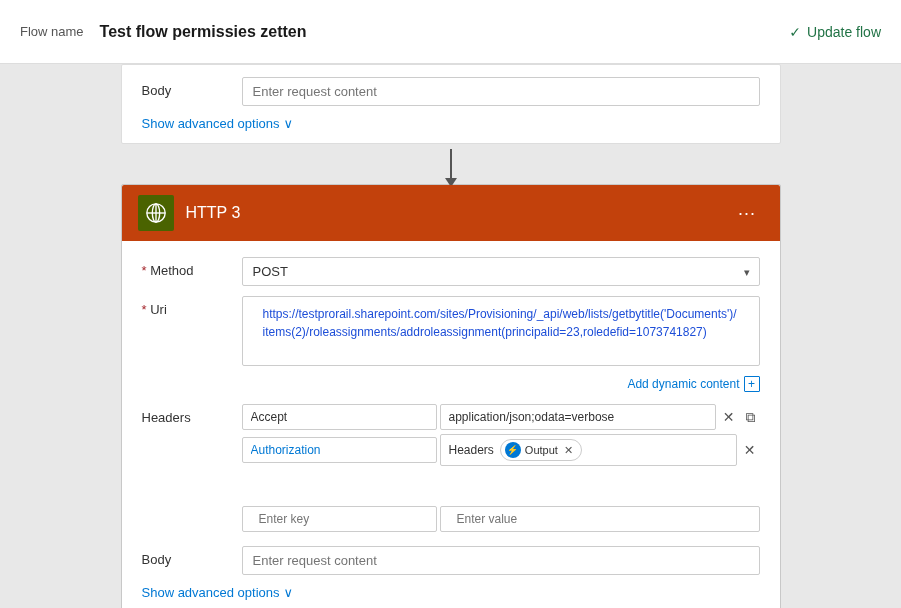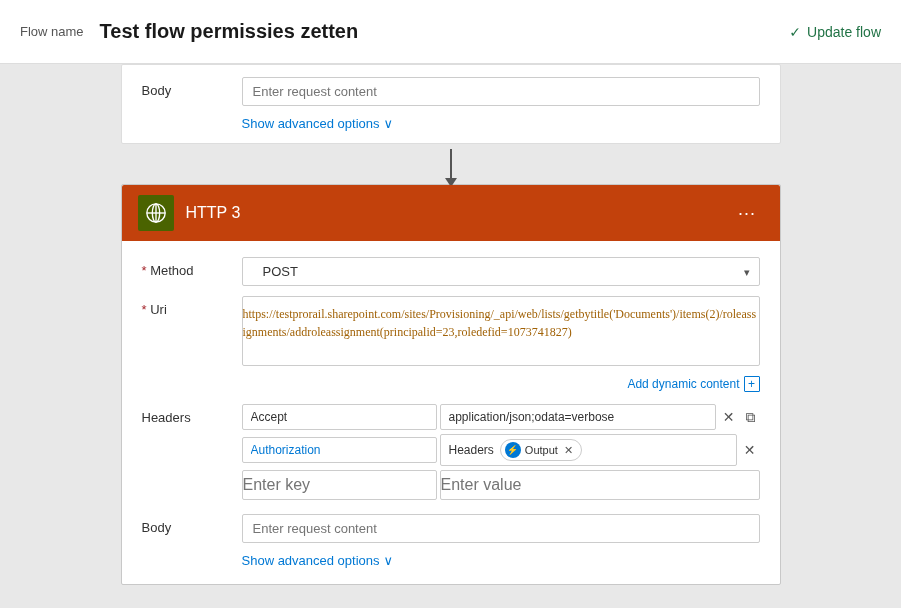--- a/index.html
+++ b/index.html
@@ -19,21 +19,21 @@
       align-items: center;
       padding: 0 20px;
       border-bottom: 1px solid #ddd;
     }
     .header-flow-name-label {
       color: #555;
       font-size: 13px;
       margin-right: 16px;
     }
     .header-flow-title {
-      font-size: 20px;
+      font-size: 16px;
       font-weight: 600;
       color: #1a1a1a;
       flex: 1;
     }
     .update-flow-btn {
       display: flex;
       align-items: center;
       gap: 6px;
       color: #217346;
       font-size: 14px;
@@ -98,21 +98,20 @@
       border-radius: 2px;
       outline: none;
     }
     .advanced-options {
       color: #0078d4;
       font-size: 13px;
       cursor: pointer;
       display: inline-flex;
       align-items: center;
       gap: 4px;
-      margin-left: 100px;
     }
 
     
     .arrow-connector {
       display: flex;
       justify-content: center;
       align-items: center;
       height: 40px;
     }
     .arrow-down {
@@ -184,21 +183,21 @@
     }
 
     
     .method-select-wrapper {
       flex: 1;
       position: relative;
     }
     .method-select {
       width: 100%;
       border: 1px solid #ccc;
-      padding: 6px 20px;
+      padding: 6px 10px;
       font-size: 13px;
       color: #333;
       background: #fff;
       border-radius: 2px;
       appearance: none;
       cursor: pointer;
       outline: none;
     }
     .select-chevron {
       position: absolute;
@@ -207,29 +206,28 @@
       transform: translateY(-50%);
       font-size: 11px;
       color: #555;
       pointer-events: none;
     }
 
     
     .uri-input {
       flex: 1;
       border: 1px solid #ccc;
-      padding: 8px 0;
-      font-size: 12px;
-      color: #a16207;
+      padding: 8px 20px;
+      font-size: 12px;
+      color: #1d4ed8;
       background: #fff;
       border-radius: 2px;
       line-height: 1.5;
       word-break: break-all;
       min-height: 70px;
-      font-family: Liberation Serif, serif;
     }
 
     
     .dynamic-content-row {
       display: flex;
       justify-content: flex-end;
       margin-bottom: 12px;
       margin-left: 100px;
     }
     .dynamic-content-link {
@@ -338,26 +336,27 @@
       min-height: 30px;
     }
     .bearer-text {
       font-size: 12px;
       color: #333;
     }
 
     
     .placeholder-input {
       border: 1px solid #ccc;
-      padding: 5px 0;
-      font-size: 16px;
+      padding: 5px 16px;
+      font-size: 12px;
       color: #999;
       background: #fff;
       border-radius: 2px;
       outline: none;
+      margin-top: 36px;
     }
   </style>
 </head>
 <body>
 
 <div class="header">
   <span class="header-flow-name-label">Flow name</span>
   <span class="header-flow-title">Test flow permissies zetten</span>
   <button class="update-flow-btn">
     <span class="check-icon">✓</span>

